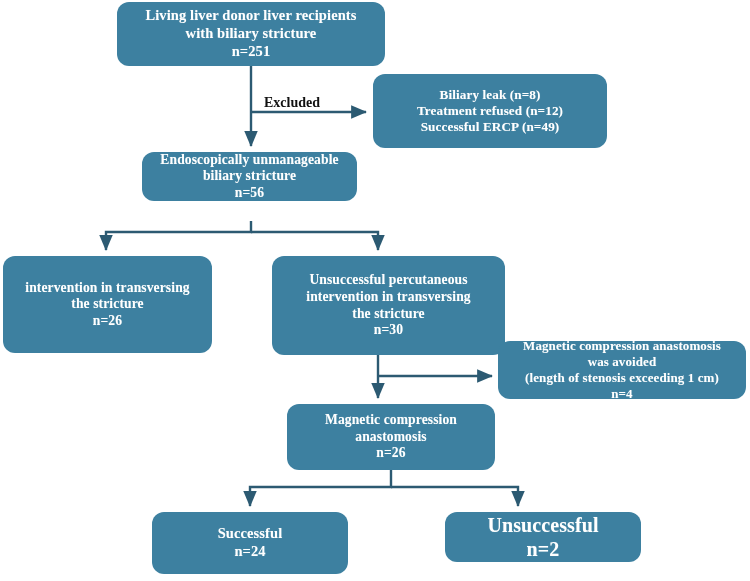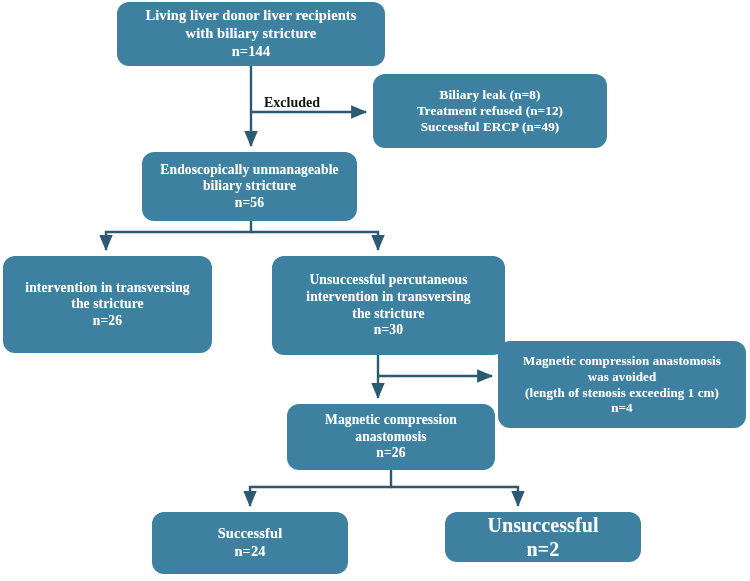--- a/index.html
+++ b/index.html
@@ -82,51 +82,51 @@
 
     <path class="conn" d="M378,376 L492,376" marker-end="url(#arrow)"></path>
 
     <path class="conn" d="M391,470 L391,487 L250,487 L250,506" marker-end="url(#arrow)"></path>
     <path class="conn" d="M391,487 L518,487 L518,506" marker-end="url(#arrow)"></path>
   </svg>
 
   <div class="node" style="left:117px; top:2px; width:268px; height:64px; font-size:14.5px;">
     <span class="line">Living liver donor liver recipients</span>
     <span class="line">with biliary stricture</span>
-    <span class="line">n=144</span>
+    <span class="line">n=251</span>
   </div>
 
   <div class="edge-label" style="left:264px; top:95px; font-size:14px;">Excluded</div>
 
   <div class="node" style="left:373px; top:74px; width:234px; height:74px; font-size:13.2px;">
     <span class="line">Biliary leak (n=8)</span>
     <span class="line">Treatment refused (n=12)</span>
     <span class="line">Successful ERCP (n=49)</span>
   </div>
 
-  <div class="node" style="left:142px; top:152px; width:215px; height:69px; font-size:13.6px;">
+  <div class="node" style="left:142px; top:152px; width:215px; height:49px; font-size:13.6px;">
     <span class="line">Endoscopically unmanageable</span>
     <span class="line">biliary stricture</span>
     <span class="line">n=56</span>
   </div>
 
   <div class="node" style="left:3px; top:256px; width:209px; height:97px; font-size:13.6px;">
     <span class="line">intervention in transversing</span>
     <span class="line">the stricture</span>
     <span class="line">n=26</span>
   </div>
 
   <div class="node" style="left:272px; top:256px; width:233px; height:99px; font-size:13.6px;">
     <span class="line">Unsuccessful percutaneous</span>
     <span class="line">intervention in transversing</span>
     <span class="line">the stricture</span>
     <span class="line">n=30</span>
   </div>
 
-  <div class="node" style="left:498px; top:341px; width:248px; height:87px; font-size:13px;">
+  <div class="node" style="left:498px; top:341px; width:248px; height:58px; font-size:13px;">
     <span class="line">Magnetic compression anastomosis</span>
     <span class="line">was avoided</span>
     <span class="line">(length of stenosis exceeding 1 cm)</span>
     <span class="line">n=4</span>
   </div>
 
   <div class="node" style="left:287px; top:404px; width:208px; height:66px; font-size:13.6px;">
     <span class="line">Magnetic compression</span>
     <span class="line">anastomosis</span>
     <span class="line">n=26</span>

